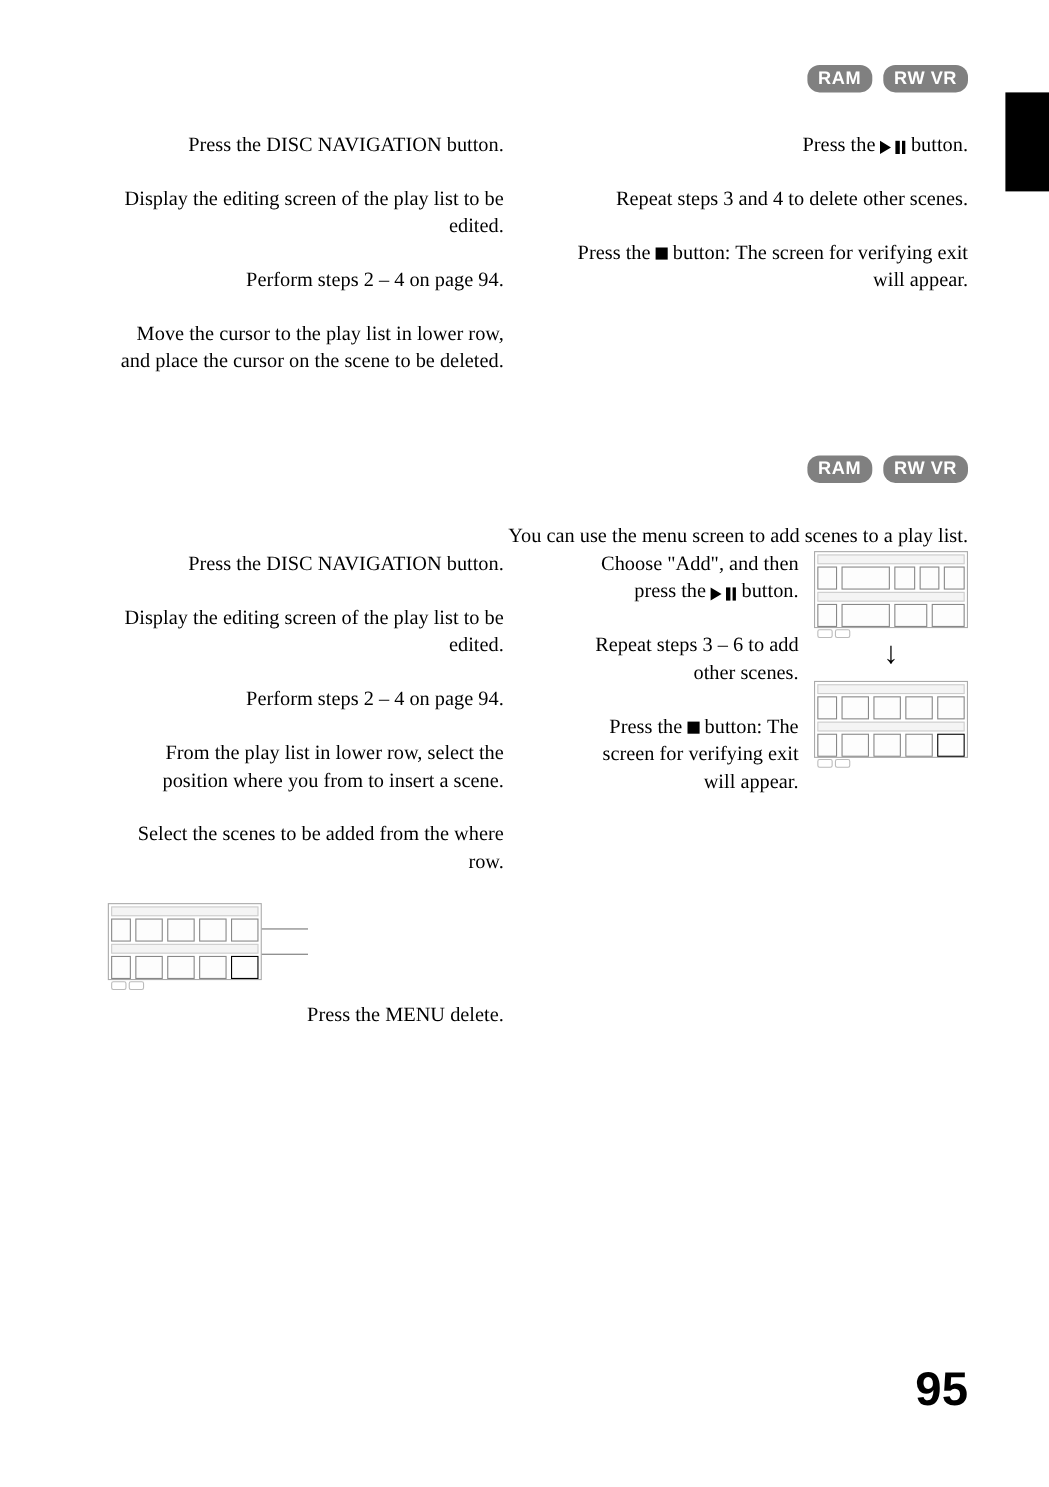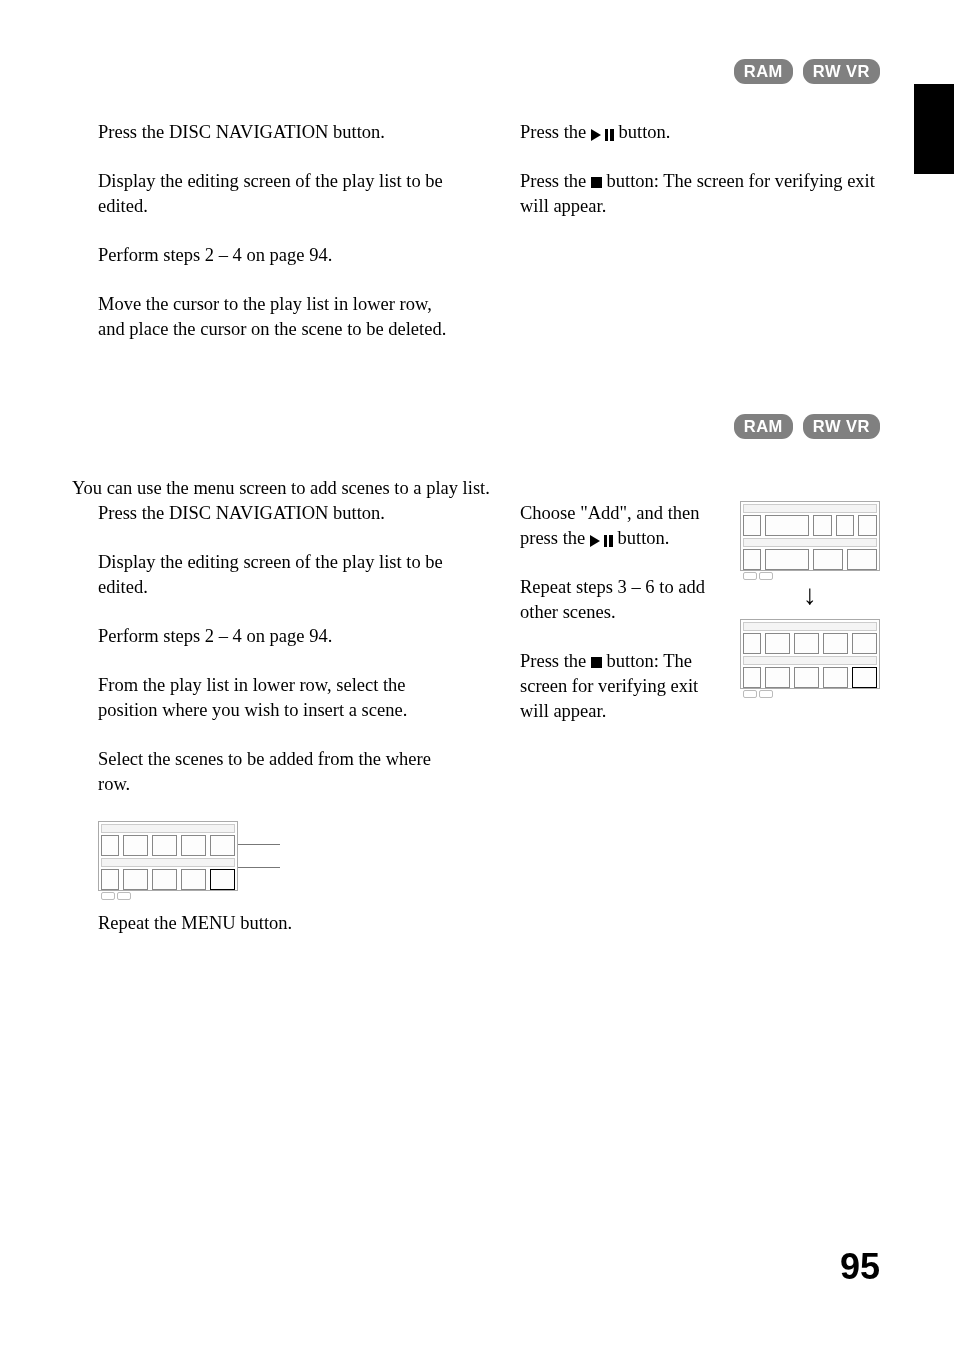--- a/index.html
+++ b/index.html
@@ -10,20 +10,21 @@
     font-family: "Palatino Linotype", "Book Antiqua", Palatino, Georgia, serif;
     font-size: 18.5px;
     line-height: 1.35;
     color: #000;
     position: relative;
   }
   .page {
     position: relative;
     width: 100%;
     height: 100%;
+    text-align: right;
   }
   .black-tab {
     position: absolute;
     top: 84px;
     right: 0;
     width: 40px;
     height: 90px;
     background: #000;
   }
   .badge-row {
@@ -165,21 +166,21 @@
     height: 11px;
     background: #000;
     vertical-align: -1px;
   }
   .page-num {
     position: absolute;
     right: 74px;
     bottom: 60px;
     font-family: Arial, Helvetica, sans-serif;
     font-weight: 900;
-    font-size: 36px;
+    font-size: 43px;
   }
   .leader {
     display: inline-block;
     border-top: 1px solid #777;
     vertical-align: middle;
   }
 </style>
 </head>
 <body>
 
@@ -195,40 +196,41 @@
     <div class="col">
       <p class="step">Press the DISC NAVIGATION button.</p>
       <p class="step">Display the editing screen of the play list to be edited.</p>
       <p class="step">Perform steps 2 – 4 on page 94.</p>
       <p class="step">Move the cursor to the play list in lower row, and place the cursor on the scene to be deleted.</p>
     </div>
     <div class="col">
       <p class="step">
         <span>Press the </span><span class="play-pause"><span class="tri-right"></span><span class="bar-pair"><span class="b"></span><span class="b"></span></span></span><span> button.</span>
       </p>
+      <p class="step">Repeat steps 3 and 4 to delete other scenes.</p>
       <p class="step">
         <span>Press the </span><span class="stop-sq"></span><span> button: The screen for verifying exit will appear.</span>
       </p>
     </div>
   </div>
 
   <div class="badge-row mid">
     <span class="badge">RAM</span>
     <span class="badge">RW VR</span>
   </div>
 
   <div class="section2">
     <p class="intro">You can use the menu screen to add scenes to a play list.</p>
 
     <div class="two-col">
       <div class="col">
         <p class="step">Press the DISC NAVIGATION button.</p>
         <p class="step">Display the editing screen of the play list to be edited.</p>
         <p class="step">Perform steps 2 – 4 on page 94.</p>
-        <p class="step">From the play list in lower row, select the position where you wish to insert a scene.</p>
+        <p class="step">From the play list in lower row, select the position where you from to insert a scene.</p>
         <p class="step">Select the scenes to be added from the where row.</p>
 
         <div class="inline-thumb">
           <div style="display:flex;align-items:center;gap:0;">
             <div class="thumb-box">
               <div class="label-bar"></div>
               <div class="row-small">
                 <div class="cell narrow"></div>
                   <div class="cell"></div>
                   <div class="cell"></div>
@@ -249,21 +251,21 @@
                   <div class="spacer"></div>
                 </div>
             </div>
             <div style="display:flex;flex-direction:column;gap:22px;padding-left:0;">
               <span class="leader" style="width:42px;"></span>
               <span class="leader" style="width:42px;"></span>
             </div>
           </div>
         </div>
 
-        <p class="step">Repeat the MENU button.</p>
+        <p class="step">Press the MENU delete.</p>
       </div>
 
       <div class="col">
         <div class="right-sub">
           <div class="right-text">
             <p class="step">
               <span>Choose "Add", and then press the </span><span class="play-pause"><span class="tri-right"></span><span class="bar-pair"><span class="b"></span><span class="b"></span></span></span><span> button.</span>
             </p>
             <p class="step">Repeat steps 3 – 6 to add other scenes.</p>
             <p class="step">

